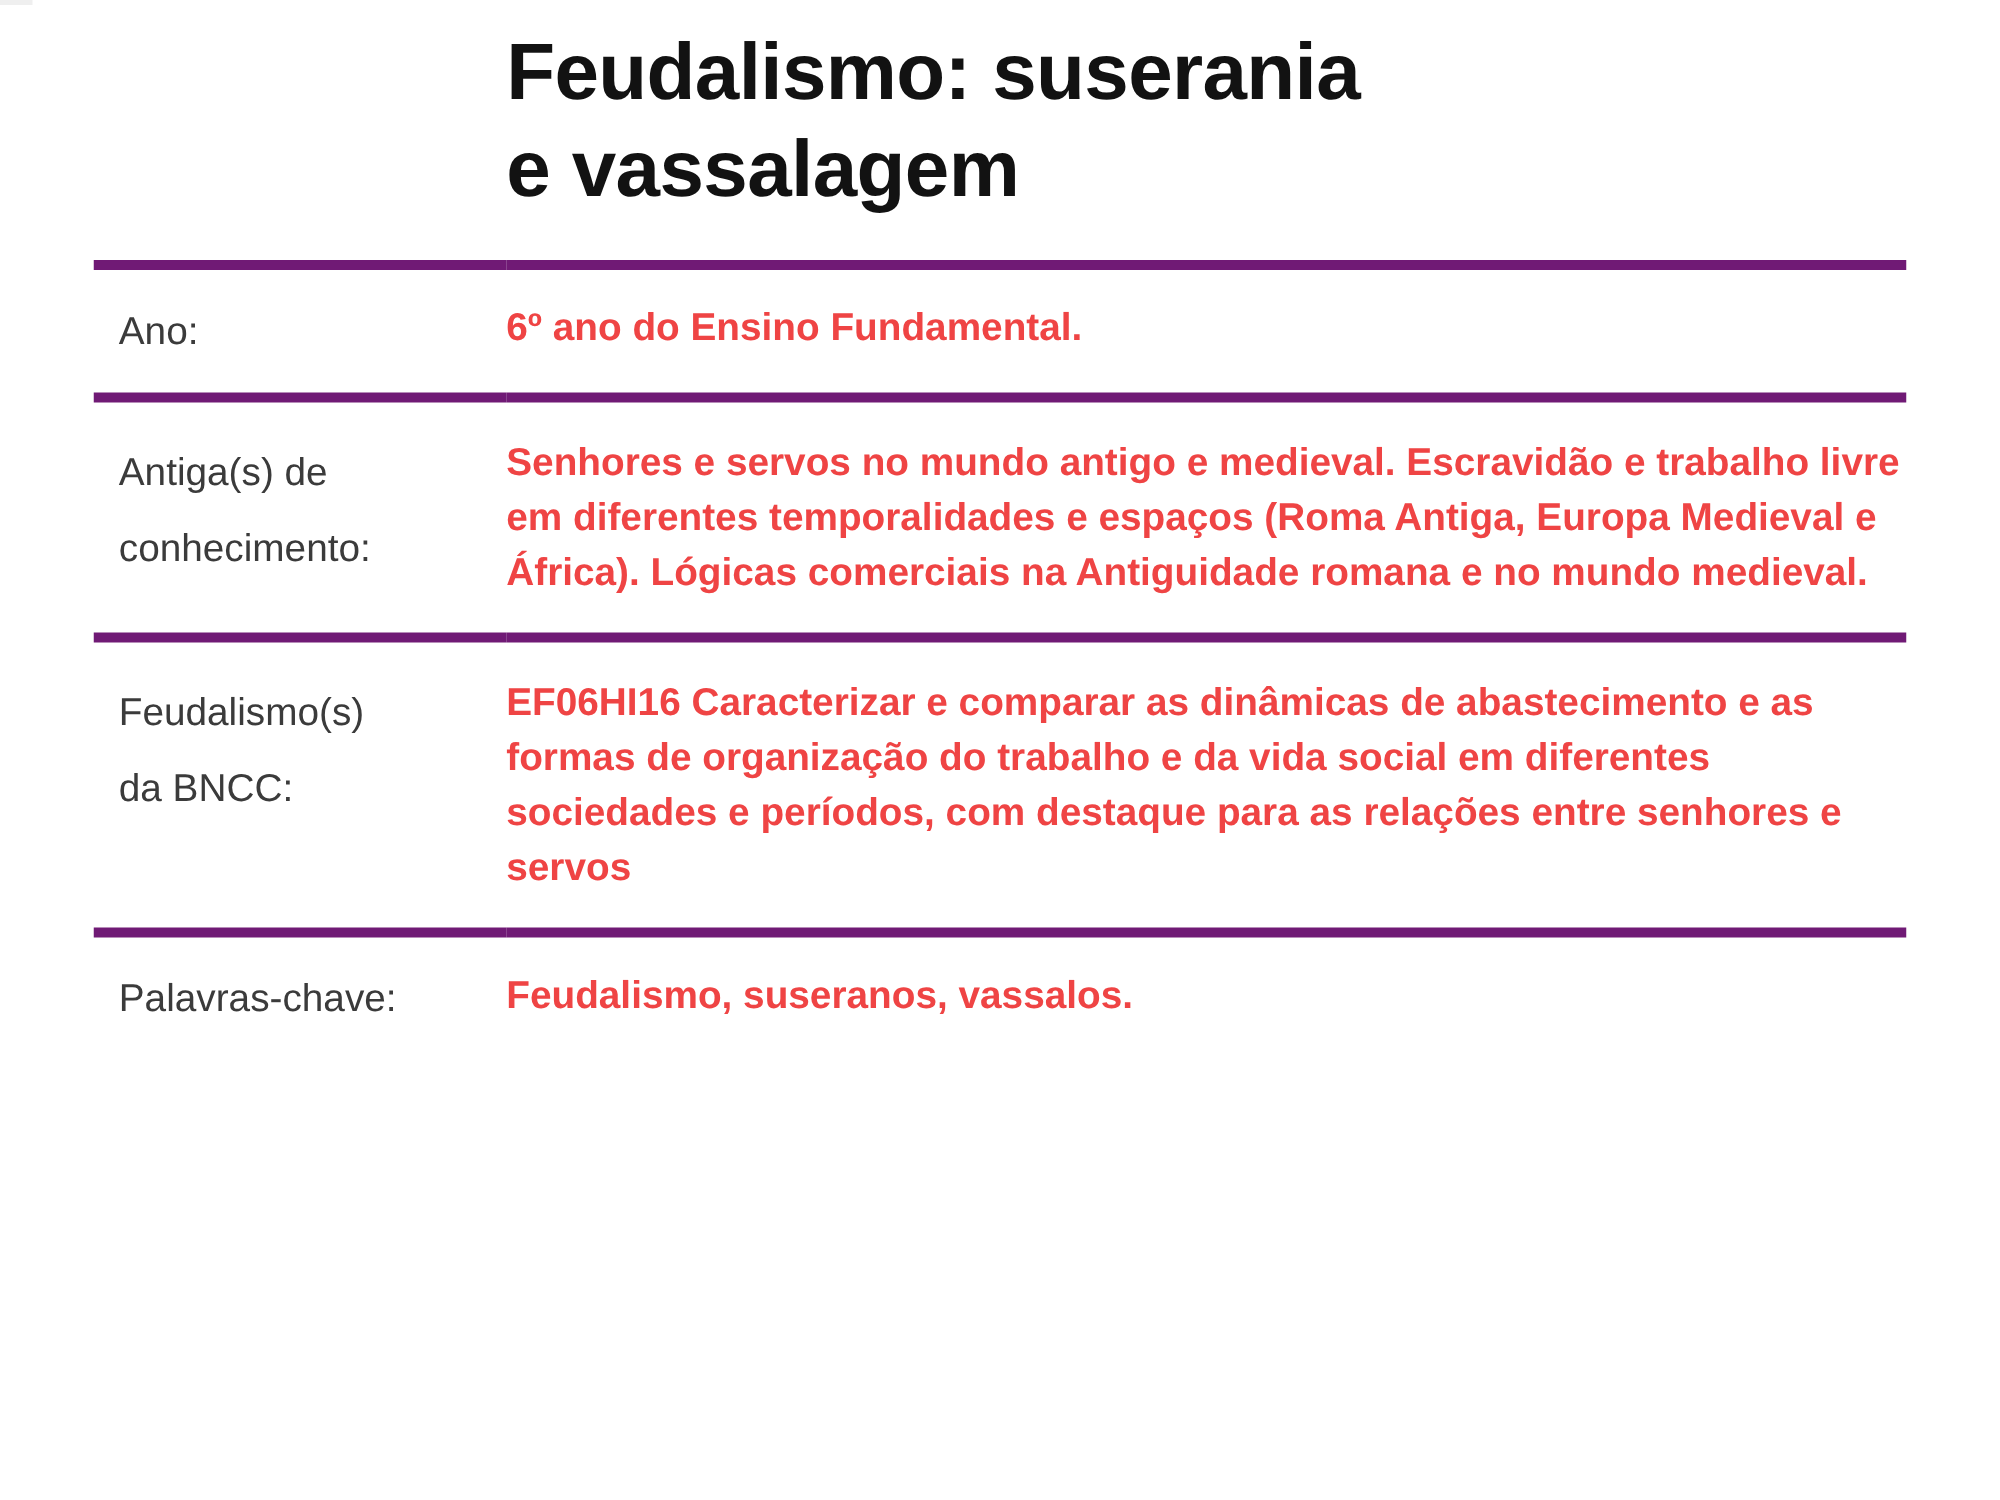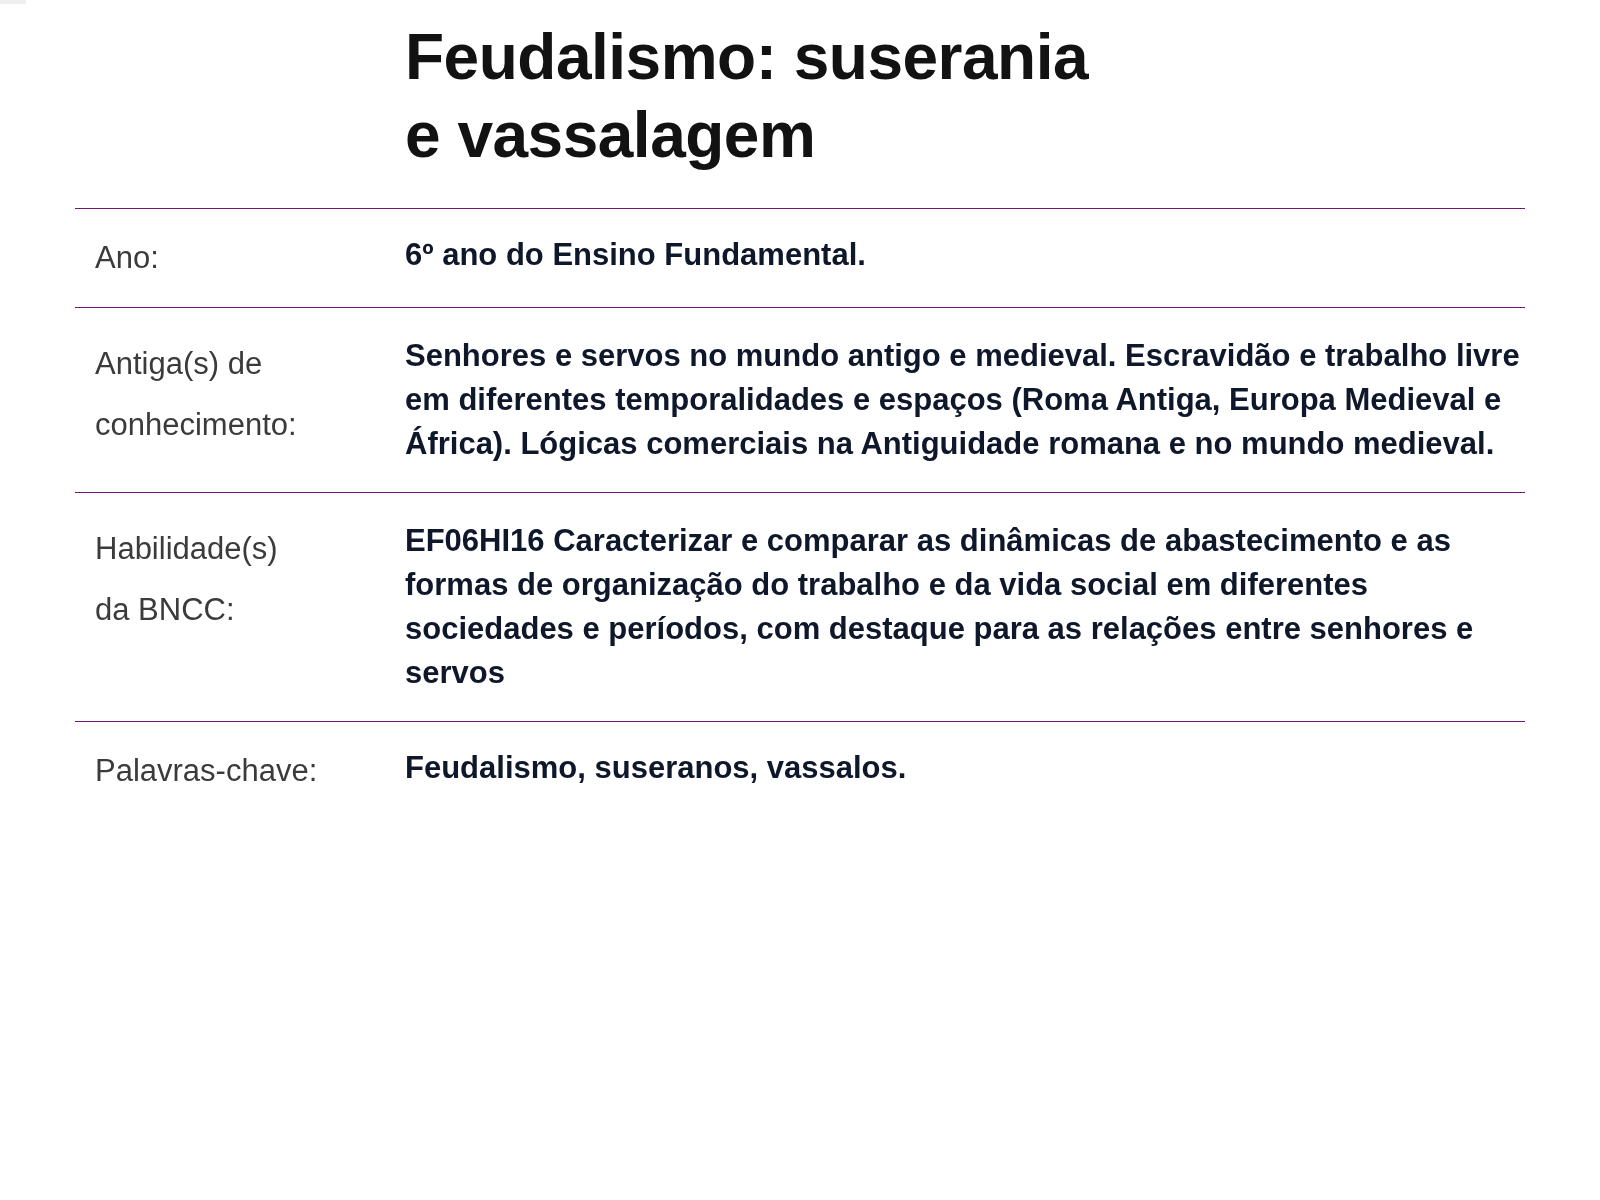--- a/index.html
+++ b/index.html
@@ -31,21 +31,21 @@
     padding: 18px 0 0 330px;
     white-space: pre-line;
   }
   table.info-table {
     width: 100%;
     border-collapse: collapse;
     margin-top: 34px;
     table-layout: fixed;
   }
   table.info-table tr {
-    border-top: 1px solid #701a75;
+    border-top: 8px solid #701a75;
   }
   table.info-table tr:last-child {
     border-bottom: none;
   }
   td.label-cell {
     width: 330px;
     vertical-align: top;
     padding: 26px 24px 26px 20px;
     font-size: 31px;
     font-weight: 400;
@@ -53,21 +53,21 @@
     color: #3b3b3b;
     white-space: pre-line;
     box-sizing: border-box;
   }
   td.value-cell {
     vertical-align: top;
     padding: 26px 0 26px 0;
     font-size: 31px;
     font-weight: bold;
     line-height: 1.42;
-    color: #0f172a;
+    color: #ef4444;
     box-sizing: border-box;
   }
   .row-ano td { padding-top: 24px; padding-bottom: 24px; }
   .row-unidade .label-cell { line-height: 1.95; }
   .row-objetos .label-cell { line-height: 1.95; }
   .row-habilidades .label-cell { line-height: 1.95; }
   .row-palavras td { padding-top: 24px; padding-bottom: 18px; }
   .corner-mark {
     position: absolute;
     top: 0;
@@ -91,21 +91,21 @@
       <tr class="row-ano">
         <td class="label-cell">Ano:</td>
         <td class="value-cell">6º ano do Ensino Fundamental.</td>
       </tr>
       <tr class="row-objetos">
         <td class="label-cell">Antiga(s) de
 conhecimento:</td>
         <td class="value-cell">Senhores e servos no mundo antigo e medieval. Escravidão e trabalho livre em diferentes temporalidades e espaços (Roma Antiga, Europa Medieval e África). Lógicas comerciais na Antiguidade romana e no mundo medieval.</td>
       </tr>
       <tr class="row-habilidades">
-        <td class="label-cell">Habilidade(s)
+        <td class="label-cell">Feudalismo(s)
 da BNCC:</td>
         <td class="value-cell">EF06HI16 Caracterizar e comparar as dinâmicas de abastecimento e as formas de organização do trabalho e da vida social em diferentes sociedades e períodos, com destaque para as relações entre senhores e servos</td>
       </tr>
       <tr class="row-palavras">
         <td class="label-cell">Palavras-chave:</td>
         <td class="value-cell">Feudalismo, suseranos, vassalos.</td>
       </tr>
     </tbody>
   </table>
 </div>

